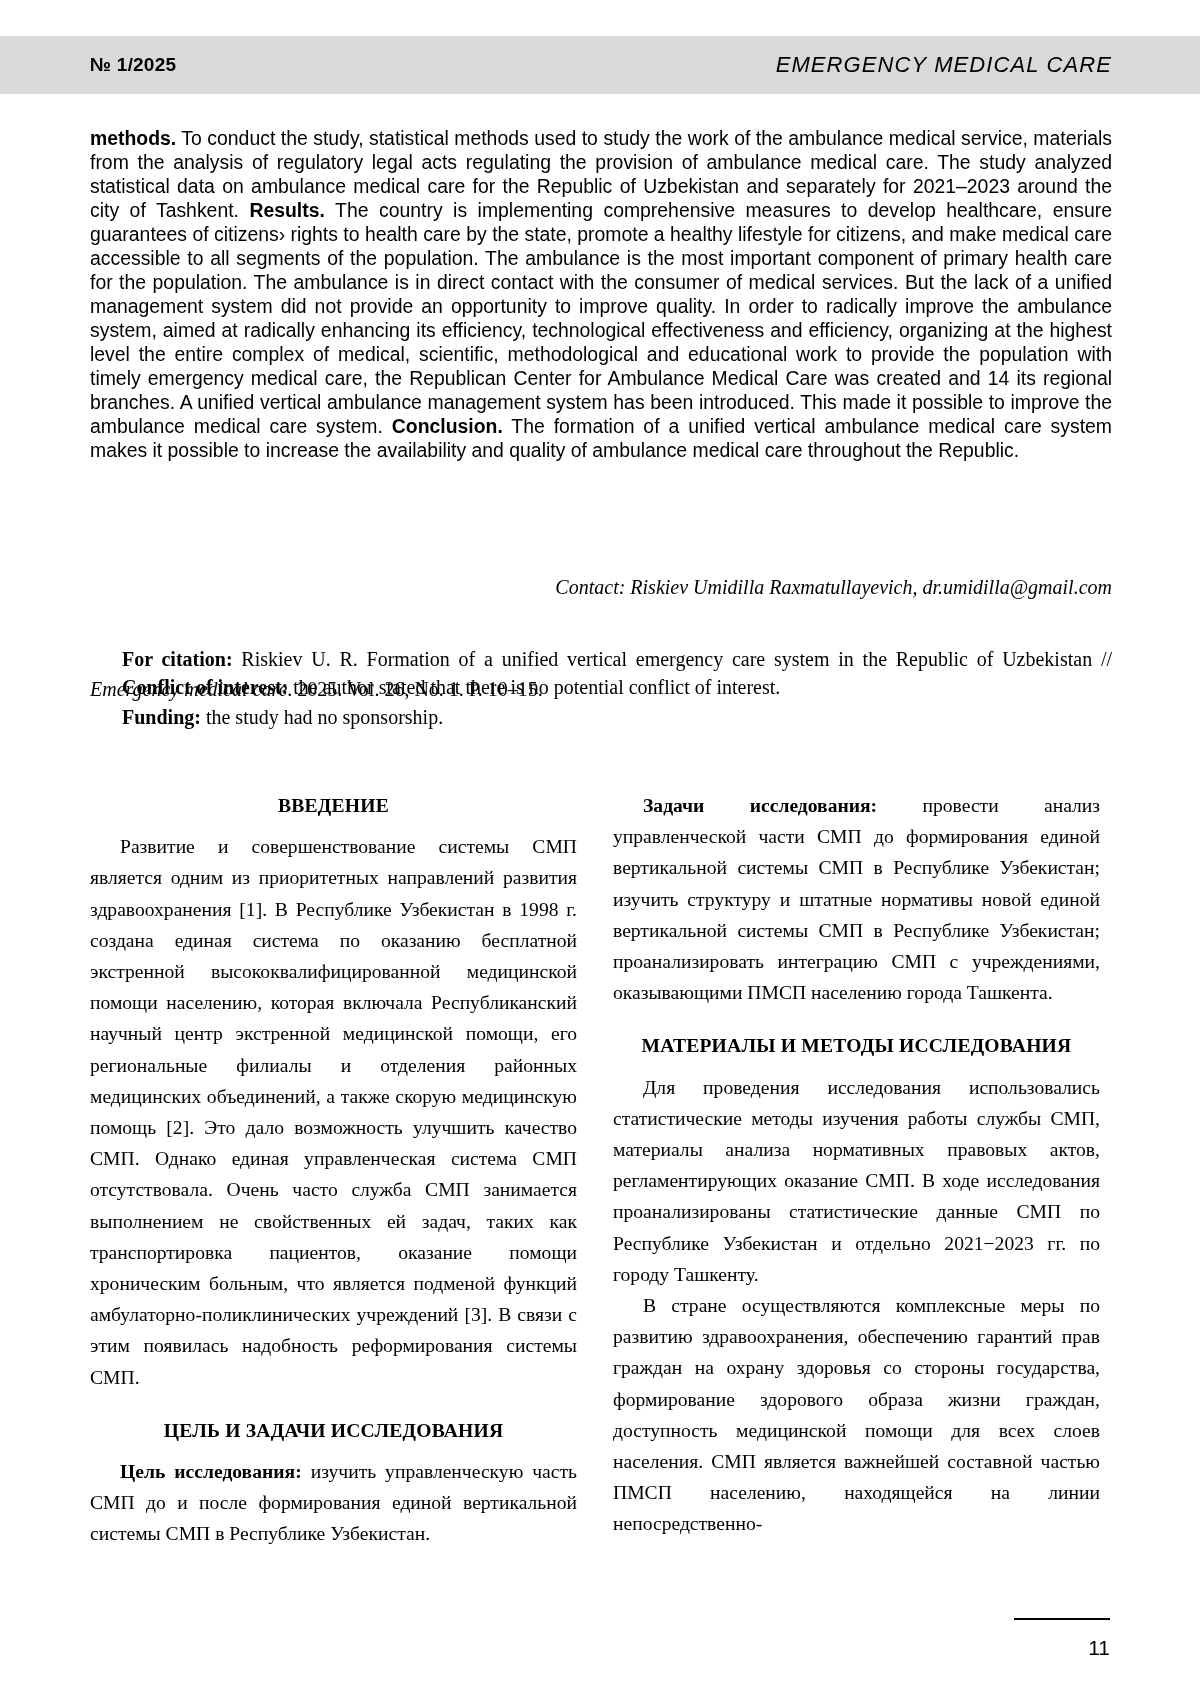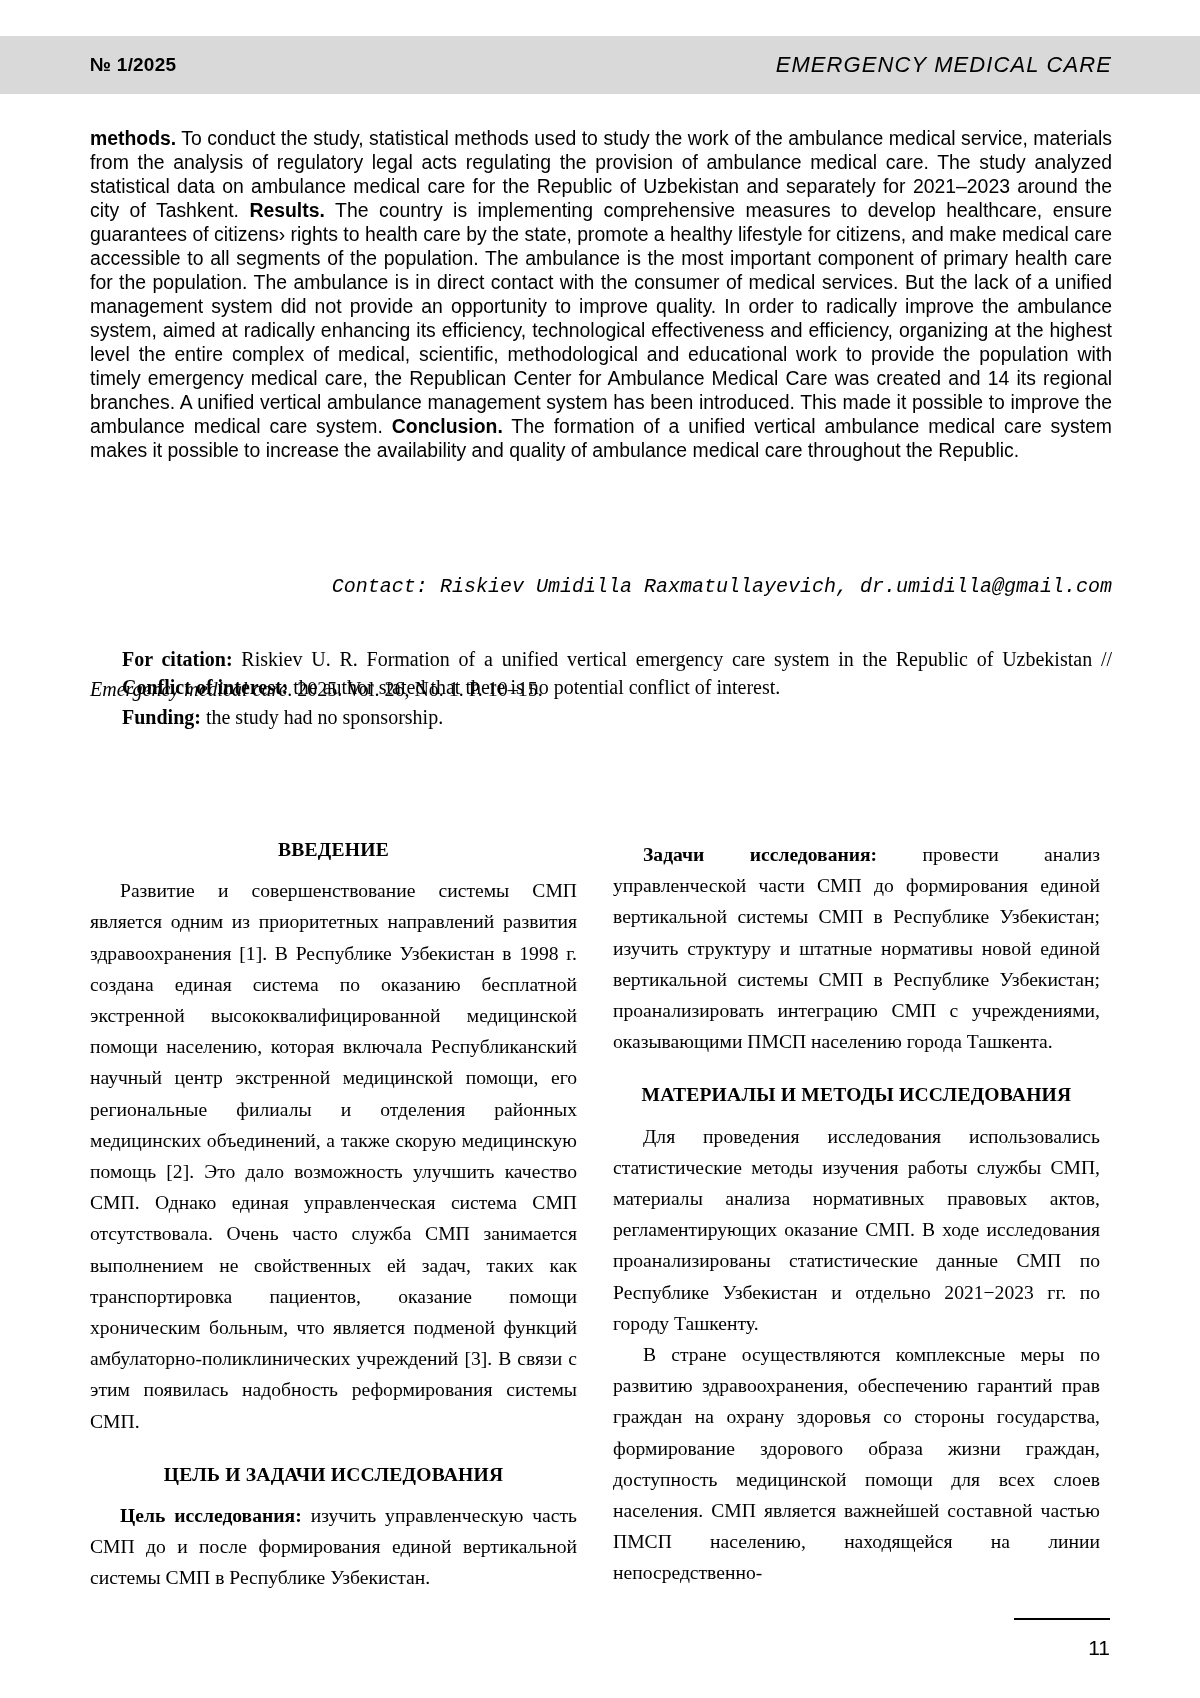--- a/index.html
+++ b/index.html
@@ -77,21 +77,20 @@
 
   .contact {
     position: absolute;
     left: 90px;
     top: 572px;
     width: 1022px;
     text-align: right;
     font-style: italic;
     font-size: 20px;
     line-height: 30px;
-    font-family: Liberation Mono, monospace;
   }
 
   .citation {
     position: absolute;
     left: 90px;
     top: 644px;
     width: 1022px;
     font-size: 20px;
     line-height: 30px;
     text-align: justify;
@@ -109,25 +108,24 @@
     text-indent: 32px;
   }
   .meta-line b { font-weight: bold; }
   #coi { top: 672px; }
   #funding { top: 702px; }
 
   
   .columns {
     position: absolute;
     left: 90px;
-    top: 834px;
+    top: 790px;
     width: 1022px;
     display: flex;
     gap: 36px;
-    align-items: center;
   }
   .col {
     width: 487px;
     font-size: 19.6px;
     line-height: 31.2px;
     text-align: justify;
     text-justify: inter-word;
   }
   .col h3 {
     margin: 22px 0 10px 0;

